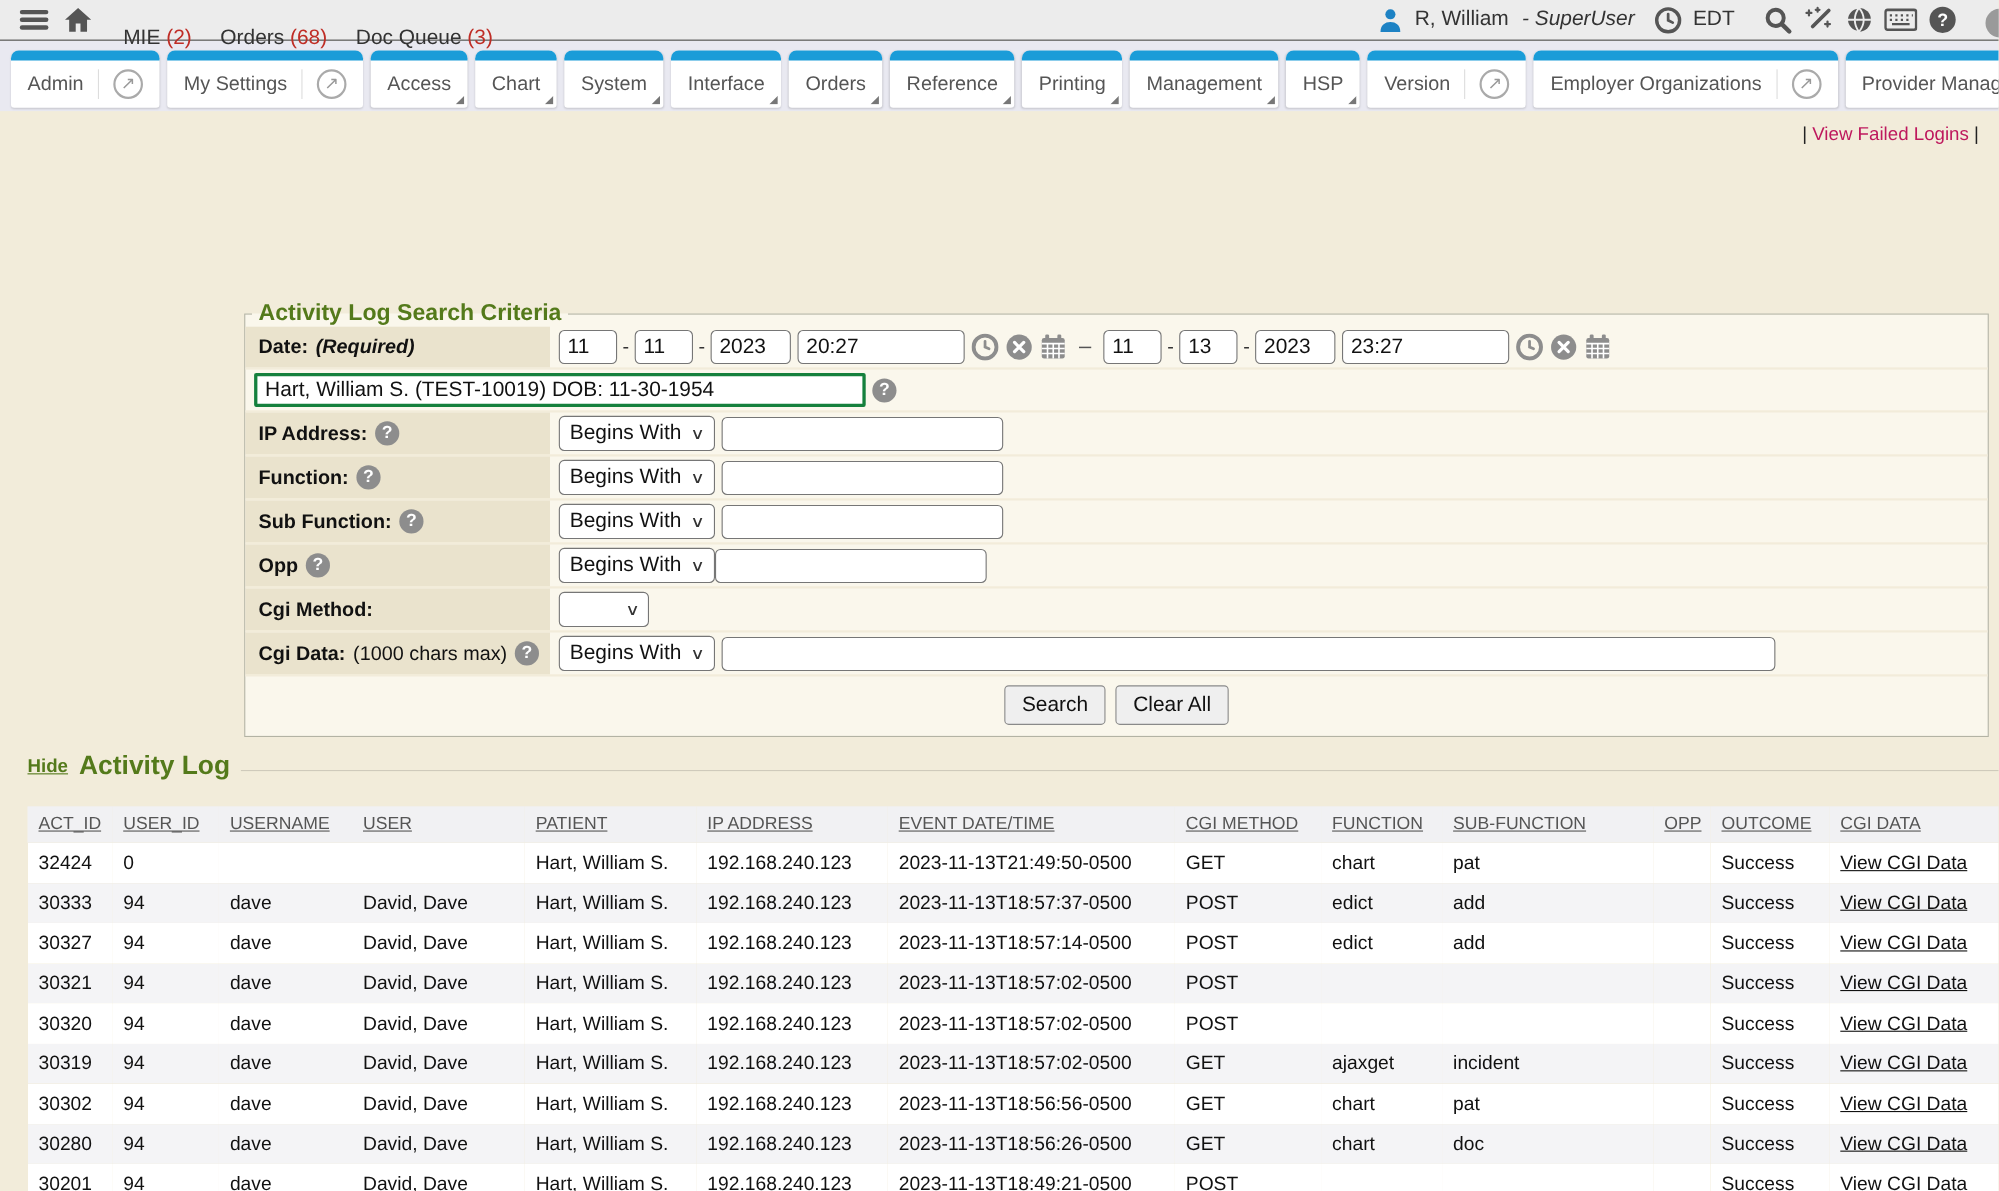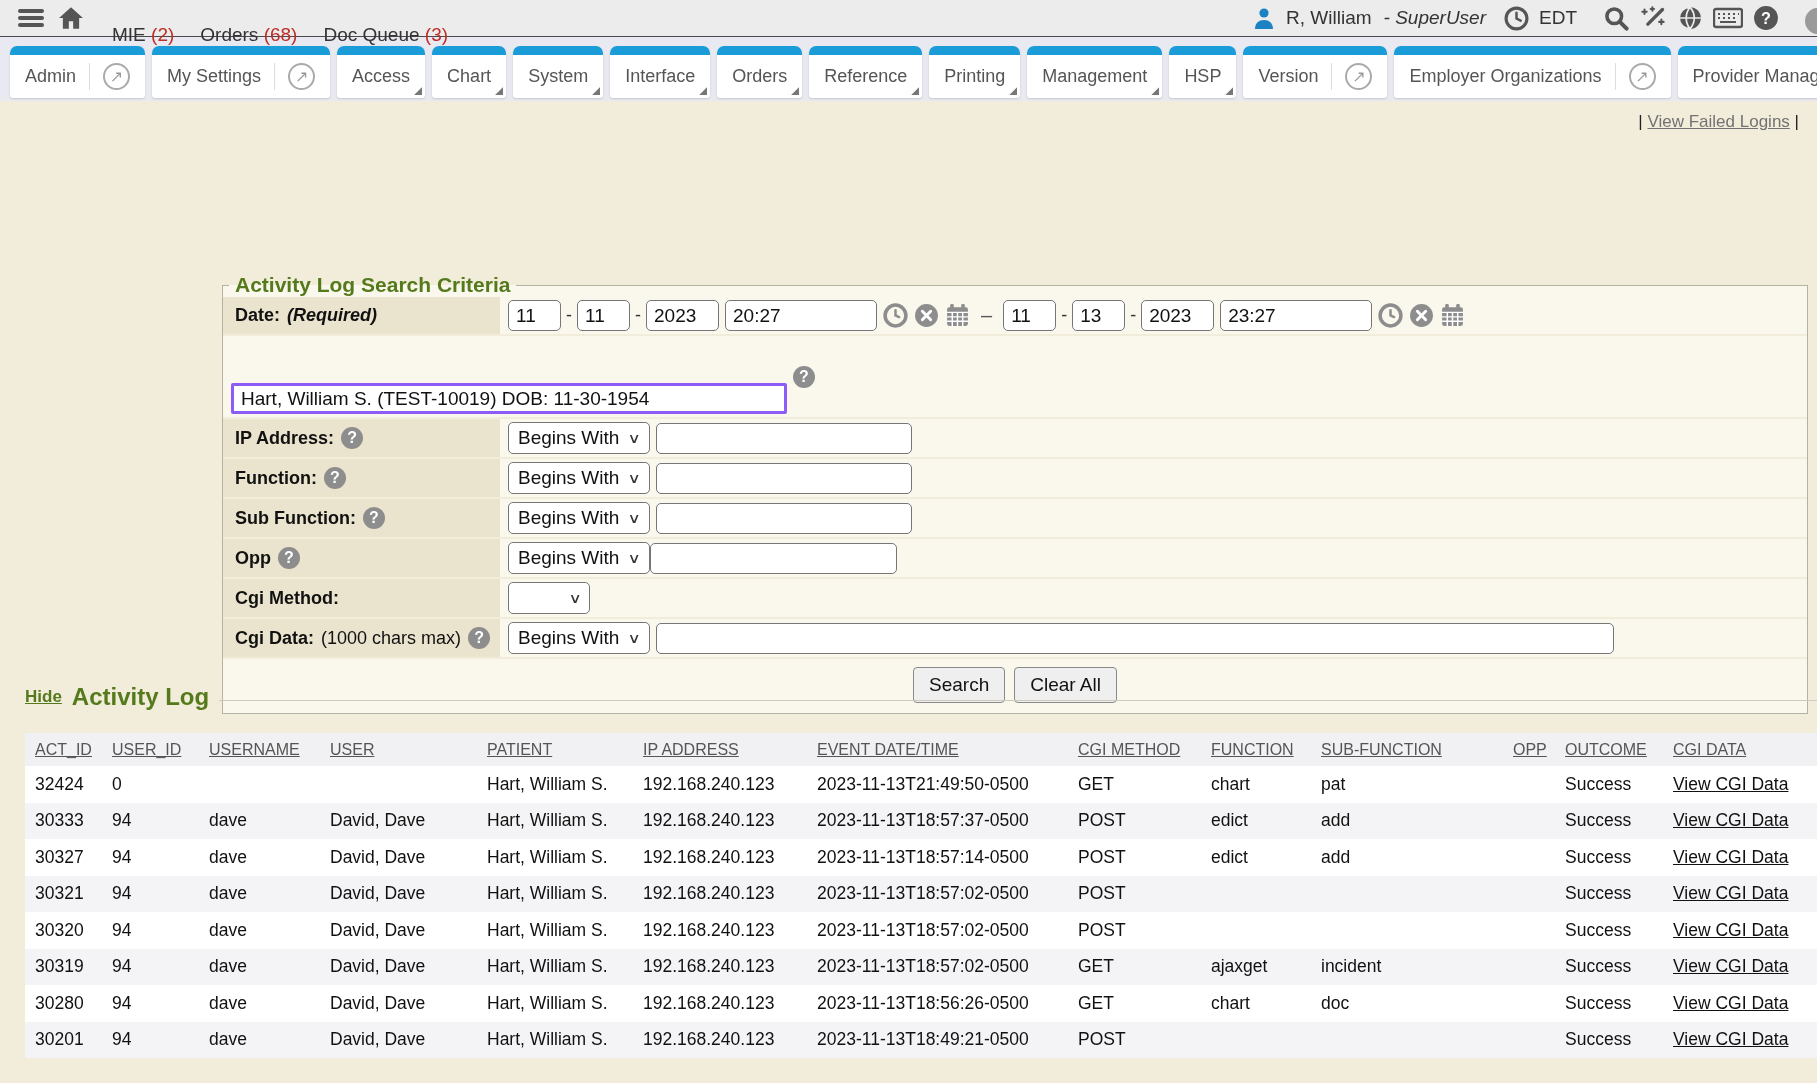--- a/index.html
+++ b/index.html
@@ -32,37 +32,37 @@
   .tab-ext { display:inline-flex; align-items:center; margin-left:13px; padding-left:13px;
              border-left:1px solid #ddd; }
   .tab-ext .circ { width:27px; height:27px; border:2px solid #aaa; border-radius:50%;
                    display:flex; align-items:center; justify-content:center; color:#999; font-size:16px; }
   .tab-corner { position:absolute; right:3px; bottom:3px; width:8px; height:8px;
                 background:#777; clip-path:polygon(100% 0,100% 100%,0 100%); }
 
   
   .page { position:relative; }
   .failed-line { text-align:right; padding:11px 18px 0 0; font-size:17px; color:#222; }
-  .failed-line a { color:#737373; text-decoration:underline; cursor:pointer; }
+  .failed-line a { color:#be185d; cursor:pointer; }
 
   
   fieldset.search { position:absolute; left:222px; top:172px; width:1586px;
                     border:1px solid #b3b3a4; background:#faf7ec; padding:0; }
   fieldset.search legend { font-size:21px; font-weight:bold; color:#547a1b; margin-left:6px; padding:0 6px; }
   .frow { display:flex; align-items:center; min-height:38px; border-bottom:2px solid #f2ecda; }
   .frow:last-child { border-bottom:none; }
   .flabel { width:277px; flex:0 0 277px; align-self:stretch; background:#eae3cd;
             display:flex; align-items:center; gap:7px; padding:4px 8px 4px 12px;
             font-size:18px; font-weight:bold; color:#111; }
   .flabel .hint { font-weight:normal; }
   .flabel .req { font-weight:bold; font-style:italic; }
   .fval { flex:1; display:flex; align-items:center; gap:6px; padding:3px 8px; }
   input.ti { height:31px; border:1px solid #767676; border-radius:5px; background:#fff;
              font-family:inherit; font-size:19px; padding:0 7px; color:#111; }
-  input.focused { border:3px solid #8b5cf6; border-radius:2px;margin-top:44px; }
+  input.focused { border:3px solid #15803d; border-radius:2px; }
   .w-mm { width:53px; } .w-yy { width:73px; } .w-time { width:152px; }
   .w-user { width:505px; } .w-chart { width:556px; }
   .w-mid { width:256px; } .w-opp { width:247px; } .w-cgidata { width:958px; }
   .dash { color:#333; font-size:18px; margin:0 -1px; }
   .bigdash { color:#555; font-size:20px; margin:0 5px; }
   .sel { height:32px; border:1px solid #767676; border-radius:5px; background:#fff;
          display:inline-flex; align-items:center; gap:10px; padding:0 9px; font-size:19px;
          color:#111; cursor:pointer; }
   .sel .chev { font-size:14px; color:#333; transform:scaleX(1.3); }
   .sel-small { width:82px; justify-content:flex-end; }
@@ -515,20 +515,35 @@
           <td>192.168.240.123</td>
           <td>2023-11-13T18:57:02-0500</td>
           <td>GET</td>
           <td>ajaxget</td>
           <td>incident</td>
           <td></td>
           <td>Success</td>
           <td><a>View CGI Data</a></td>
         </tr>
         <tr>
+          <td>30302</td>
+          <td>94</td>
+          <td>dave</td>
+          <td>David, Dave</td>
+          <td>Hart, William S.</td>
+          <td>192.168.240.123</td>
+          <td>2023-11-13T18:56:56-0500</td>
+          <td>GET</td>
+          <td>chart</td>
+          <td>pat</td>
+          <td></td>
+          <td>Success</td>
+          <td><a>View CGI Data</a></td>
+        </tr>
+        <tr>
           <td>30280</td>
           <td>94</td>
           <td>dave</td>
           <td>David, Dave</td>
           <td>Hart, William S.</td>
           <td>192.168.240.123</td>
           <td>2023-11-13T18:56:26-0500</td>
           <td>GET</td>
           <td>chart</td>
           <td>doc</td>

